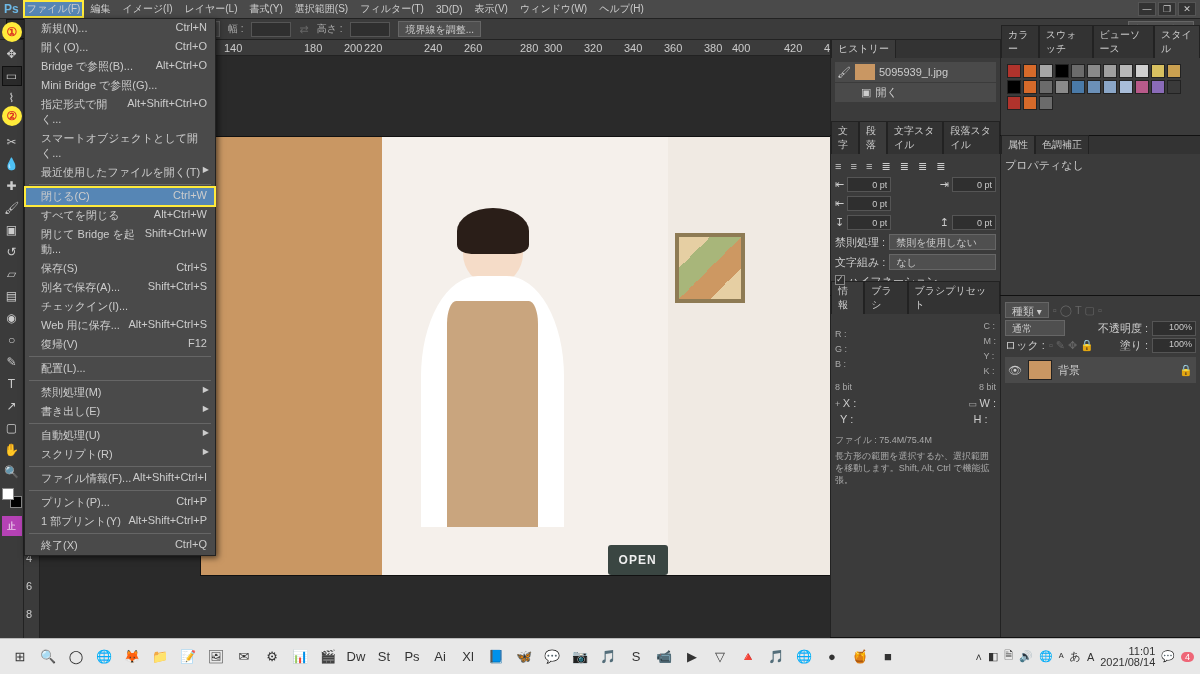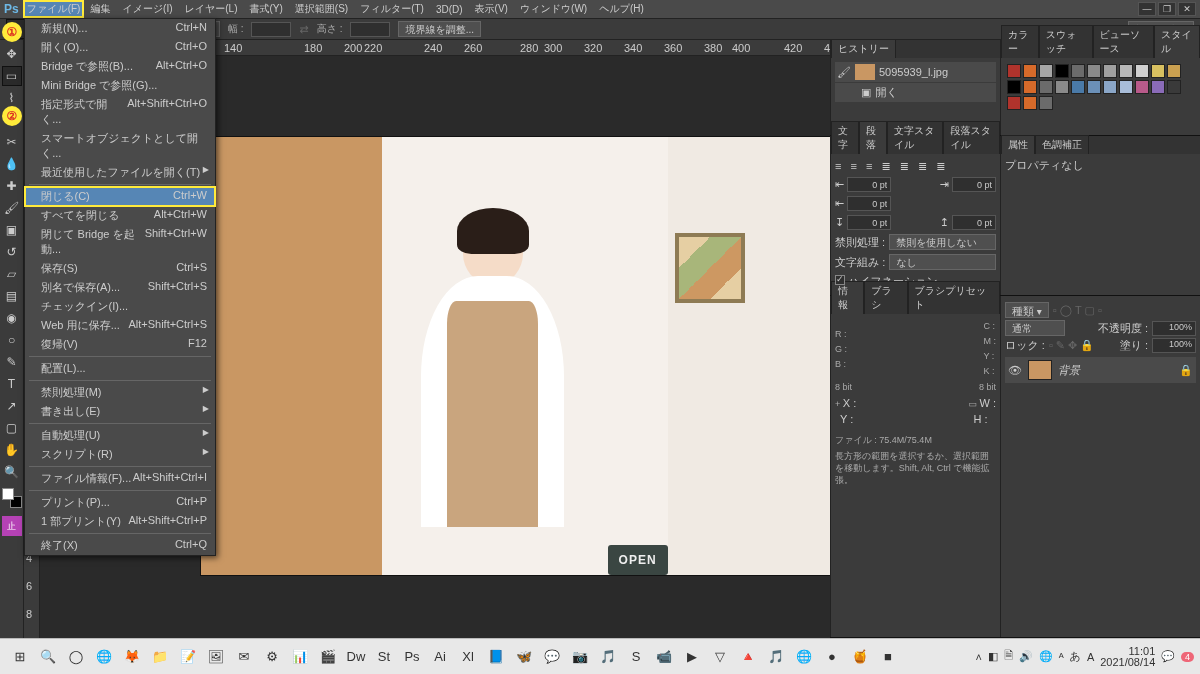--- a/index.html
+++ b/index.html
@@ -464,21 +464,21 @@
             </div>
           <div class="layer-ctrl">
               <span>ロック :</span>
               <span style="color:#666">▫ ✎ ✥ 🔒</span>
               <span style="margin-left:auto">塗り :</span>
               <span class="small-inp">100%</span>
             </div>
           <div class="layer-row">
             <span class="eye">👁</span>
             <div class="layer-thumb"></div>
-            <span style="font-style:italic">背景</span>
+            <span style="">背景</span>
             <span style="margin-left:auto">🔒</span>
           </div>
         </div>
       </div>
     </div>
   </div>
 </div>
 
 <div class="statusbar">
   <span>16.67%</span>

